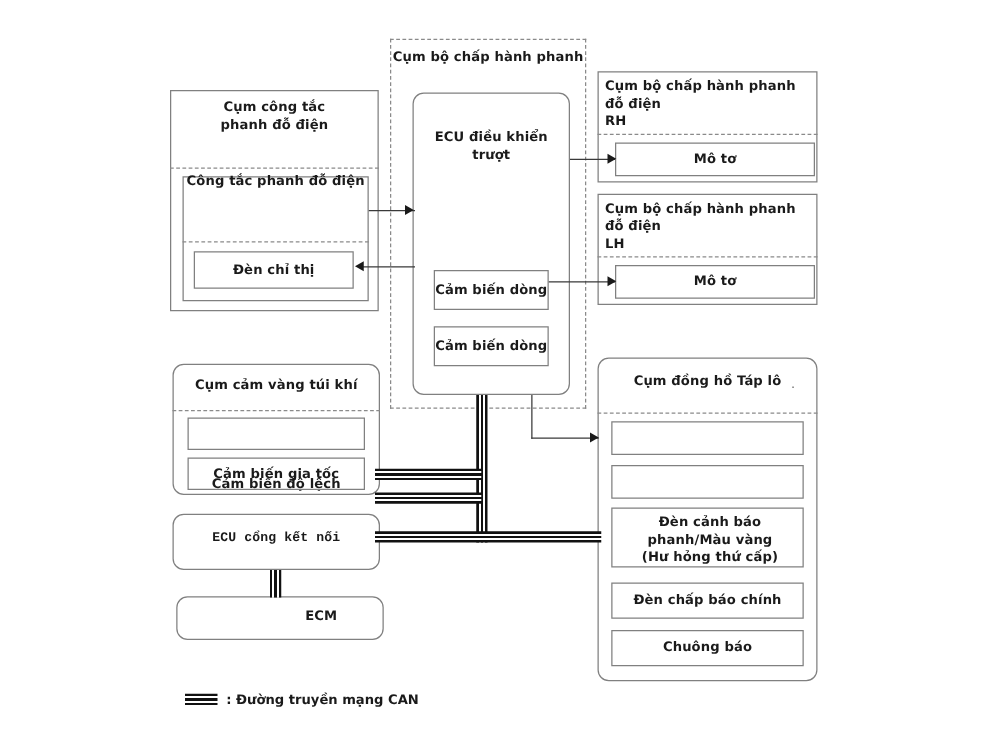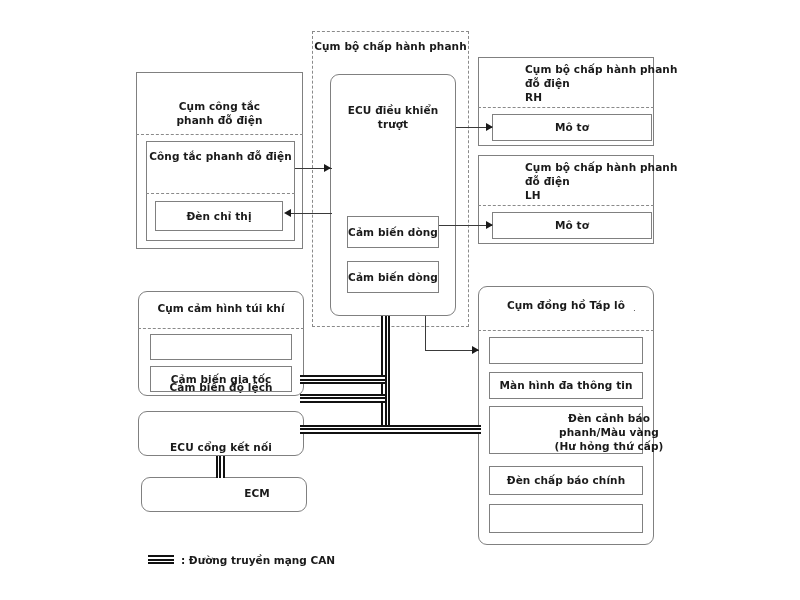--- a/index.html
+++ b/index.html
@@ -36,21 +36,20 @@
     font-weight: bold;
     color: #1a1a1a;
     line-height: 1.35;
     letter-spacing: 0.1px;
   }
   .lbl-c {
     text-align: center;
   }
   .lbl-l {
     text-align: left;
-    margin-left: 41px;
   }
   .hdiv {
     position: absolute;
     border-top: 1px dashed #8a8a8a;
     height: 0;
   }
   
   .ln-h {
     position: absolute;
     height: 0;
@@ -124,26 +123,26 @@
     font-size: 9px;
     color: #555;
   }
 </style>
 </head>
 <body>
 
 <div id="canvas">
 
   <div class="box solid" style="left:136px; top:72px; width:167px; height:177px;"></div>
-  <div class="lbl lbl-c" style="left:140px; top:99px; width:159px; white-space:pre-line;">Cụm công tắc
+  <div class="lbl lbl-c" style="left:140px; top:79px; width:159px; white-space:pre-line;">Cụm công tắc
 phanh đỗ điện</div>
   <div class="hdiv" style="left:136px; top:134px; width:167px;"></div>
 
   <div class="box solid" style="left:146px; top:141px; width:149px; height:100px;"></div>
-  <div class="lbl lbl-c" style="left:148px; top:149px; width:145px;">Công tắc phanh đỗ điện</div>
+  <div class="lbl lbl-c" style="left:148px; top:138px; width:145px;">Công tắc phanh đỗ điện</div>
   <div class="hdiv" style="left:146px; top:193px; width:149px;"></div>
 
   <div class="box solid" style="left:155px; top:201px; width:128px; height:30px;"></div>
   <div class="lbl lbl-c" style="left:155px; top:209px; width:128px;">Đèn chỉ thị</div>
 
   <div class="box dashed" style="left:312px; top:31px; width:157px; height:296px;"></div>
   <div class="lbl lbl-c" style="left:314px; top:39px; width:153px;">Cụm bộ chấp hành phanh</div>
 
   <div class="box solid rounded" style="left:330px; top:74px; width:126px; height:242px;"></div>
   <div class="lbl lbl-c" style="left:332px; top:103px; width:122px;">ECU điều khiển trượt</div>
@@ -162,53 +161,53 @@
   <div class="lbl lbl-c" style="left:492px; top:120px; width:160px;">Mô tơ</div>
 
   <div class="box solid" style="left:478px; top:155px; width:176px; height:89px;"></div>
   <div class="lbl lbl-l" style="left:484px; top:160px; width:168px; white-space:pre-line;">Cụm bộ chấp hành phanh đỗ điện
 LH</div>
   <div class="hdiv" style="left:478px; top:205px; width:176px;"></div>
   <div class="box solid" style="left:492px; top:212px; width:160px; height:27px;"></div>
   <div class="lbl lbl-c" style="left:492px; top:218px; width:160px;">Mô tơ</div>
 
   <div class="box solid rounded" style="left:138px; top:291px; width:166px; height:105px;"></div>
-  <div class="lbl lbl-c" style="left:138px; top:301px; width:166px;">Cụm cảm hình túi khí</div>
+  <div class="lbl lbl-c" style="left:138px; top:301px; width:166px;">Cụm cảm vàng túi khí</div>
   <div class="hdiv" style="left:138px; top:328px; width:166px;"></div>
 
   <div class="box solid" style="left:150px; top:334px; width:142px; height:26px;"></div>
   <div class="lbl lbl-c" style="left:150px; top:340px; width:142px;margin-top:40px;">Cảm biến độ lệch</div>
 
   <div class="box solid" style="left:150px; top:366px; width:142px; height:26px;"></div>
   <div class="lbl lbl-c" style="left:150px; top:372px; width:142px;">Cảm biến gia tốc</div>
 
   <div class="box solid rounded" style="left:138px; top:411px; width:166px; height:45px;"></div>
-  <div class="lbl lbl-c" style="left:138px; top:440px; width:166px;">ECU cổng kết nối</div>
+  <div class="lbl lbl-c" style="left:138px; top:424px; width:166px;font-family:Liberation Mono, monospace;">ECU cổng kết nối</div>
 
   <div class="box solid rounded" style="left:141px; top:477px; width:166px; height:35px;"></div>
   <div class="lbl lbl-c" style="left:141px; top:486px; width:166px;margin-left:33px;">ECM</div>
 
   <div class="box solid rounded" style="left:478px; top:286px; width:176px; height:259px;"></div>
   <div class="lbl lbl-c" style="left:478px; top:298px; width:160px;padding-left:16px;">Cụm đồng hồ Táp lô</div>
   <div class="tick" style="left:633px; top:303px;">.</div>
   <div class="hdiv" style="left:478px; top:330px; width:176px;"></div>
 
   <div class="box solid" style="left:489px; top:337px; width:154px; height:27px;"></div>
 
   <div class="box solid" style="left:489px; top:372px; width:154px; height:27px;"></div>
-  <div class="lbl lbl-c" style="left:489px; top:378px; width:154px;">Màn hình đa thông tin</div>
 
   <div class="box solid" style="left:489px; top:406px; width:154px; height:48px;"></div>
   <div class="lbl lbl-l" style="left:492px; top:411px; width:152px; white-space:pre-line;text-align:center;">Đèn cảnh báo phanh/Màu vàng
 (Hư hỏng thứ cấp)</div>
 
   <div class="box solid" style="left:489px; top:466px; width:154px; height:29px;"></div>
   <div class="lbl lbl-c" style="left:489px; top:473px; width:154px;">Đèn chấp báo chính</div>
 
   <div class="box solid" style="left:489px; top:504px; width:154px; height:29px;"></div>
+  <div class="lbl lbl-c" style="left:489px; top:511px; width:154px;">Chuông báo</div>
 
   <div class="ln-h" style="left:295px; top:168px; width:37px;"></div>
   <div class="arrow-r" style="left:324px; top:164px;"></div>
 
   <div class="ln-h" style="left:290px; top:213px; width:42px;"></div>
   <div class="arrow-l" style="left:284px; top:209px;"></div>
 
   <div class="ln-h" style="left:456px; top:127px; width:36px;"></div>
   <div class="arrow-r" style="left:486px; top:123px;"></div>
 

